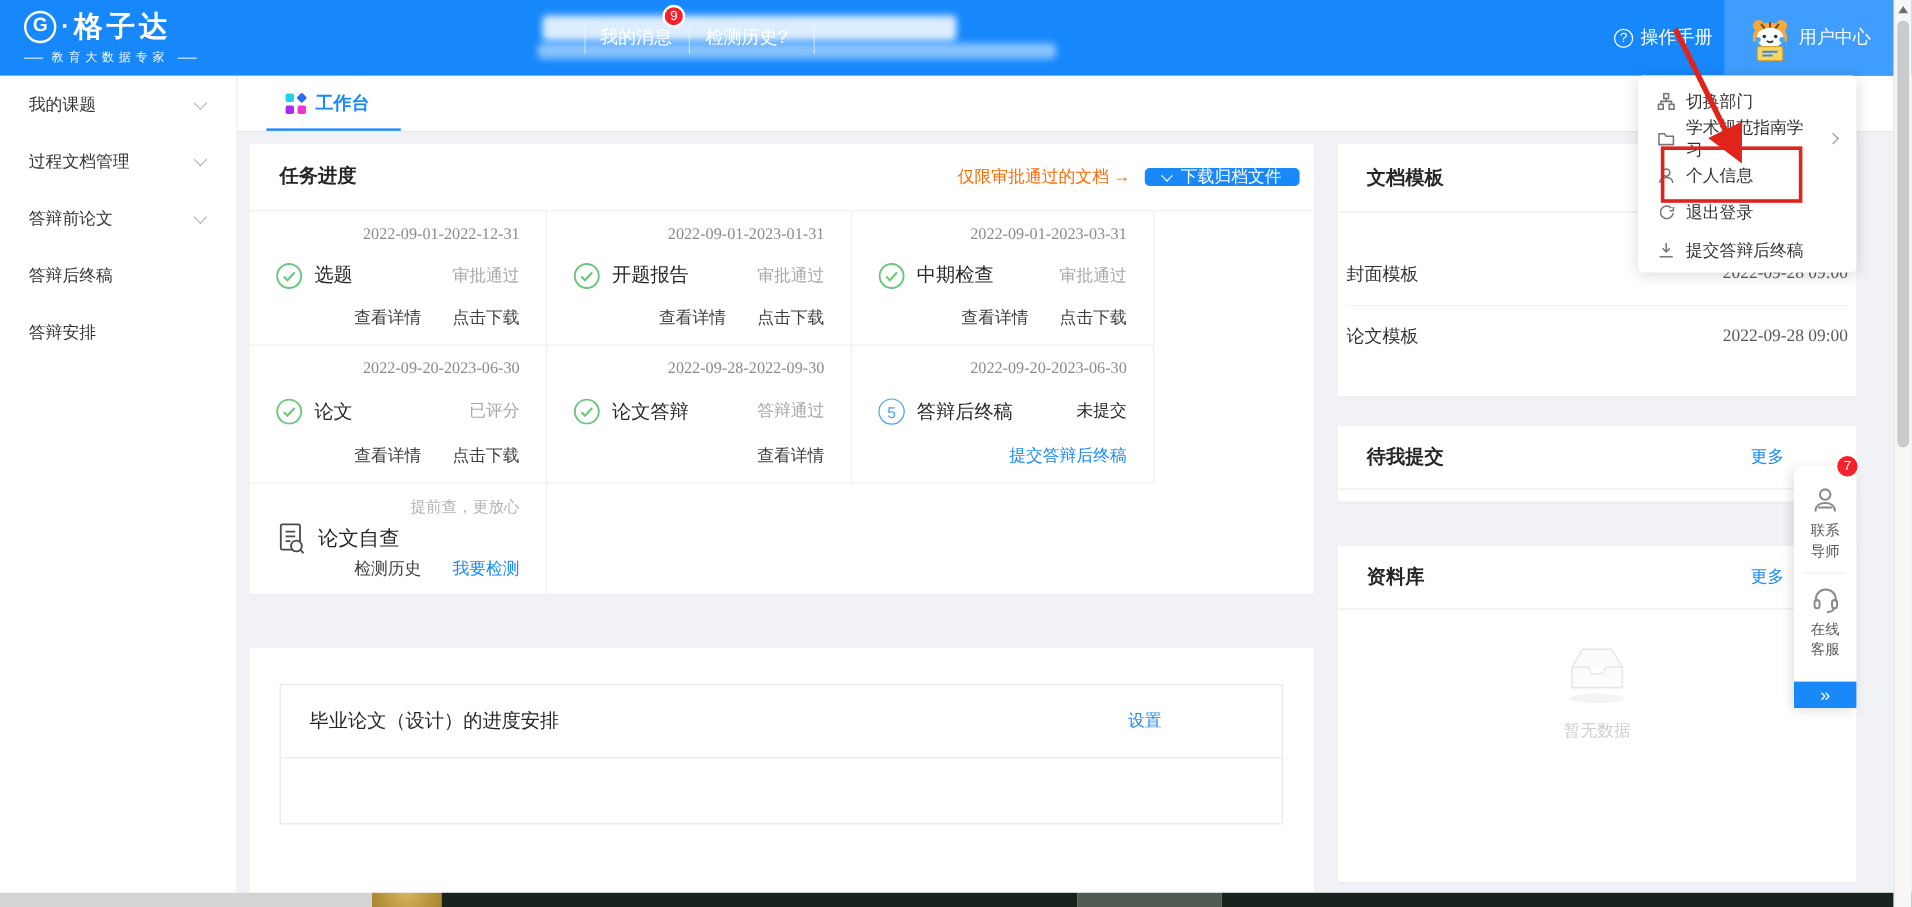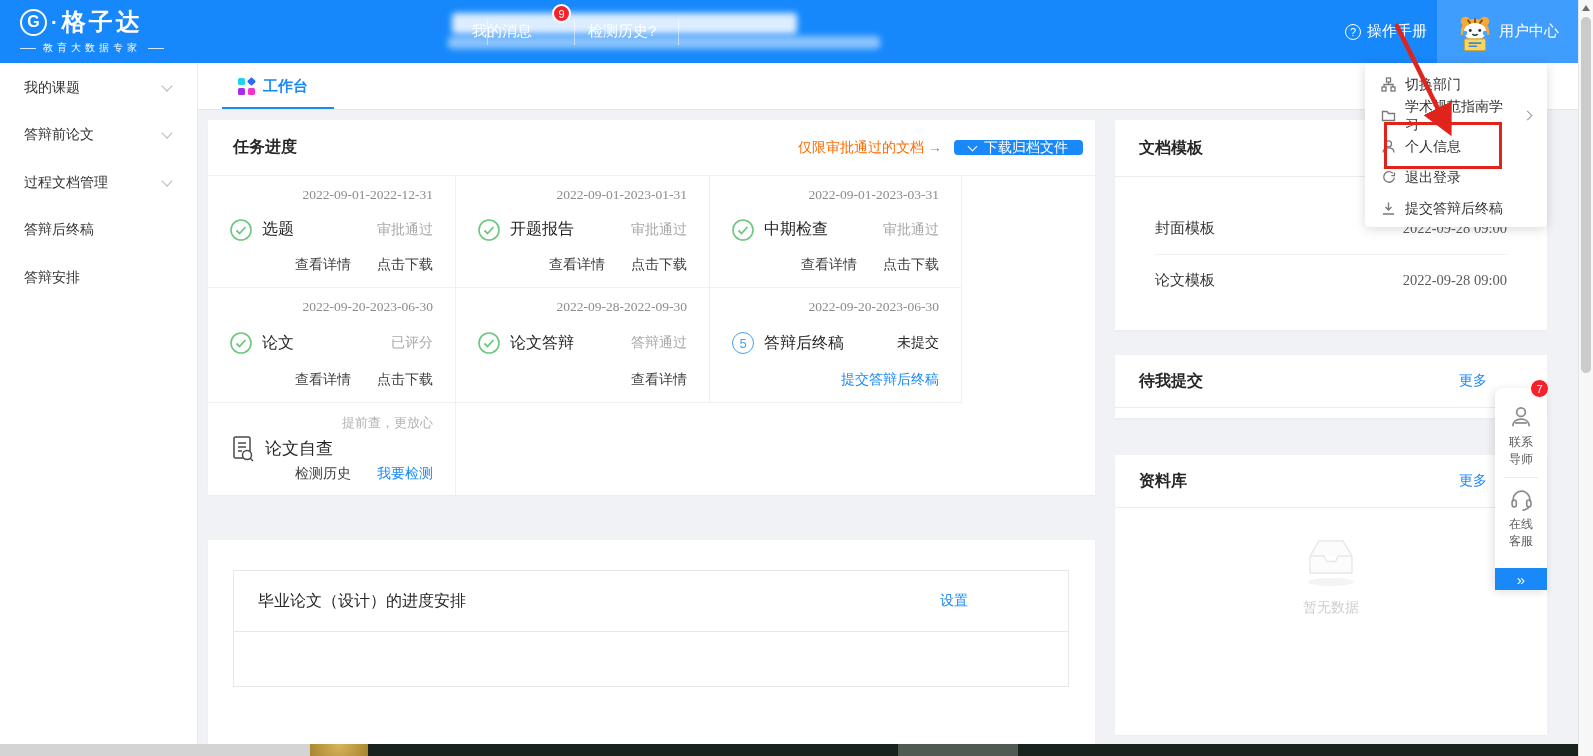--- a/index.html
+++ b/index.html
@@ -81,21 +81,21 @@
   .sched-body{height:54px;line-height:54px;text-align:center;font-size:14px;color:#595959}
 
   #tpl-card{left:1115px;top:120px;width:432px;height:210px}
   #pending-card{left:1115px;top:355px;width:432px;height:63px}
   #library-card{left:1115px;top:455px;width:432px;height:280px}
   .rc-head{height:57px;display:flex;align-items:center;padding:0 60px 0 24px;border-bottom:1px solid #ececec}
   .rc-head.short{height:53px}
   .rc-title{font-size:16px;font-weight:600;color:#262626}
   .rc-more{margin-left:auto;color:#1989fa;font-size:14px}
   .tpl-rows{margin-top:26px}
-  .tpl-row{height:51px;margin:0 40px;display:flex;align-items:center}
+  .tpl-row{height:51px;margin:0 7px;display:flex;align-items:center}
   .tpl-row + .tpl-row{border-top:1px solid #f0f0f0}
   .tpl-name{font-size:15px;color:#333}
   .tpl-date{margin-left:auto;font-family:"Liberation Serif",serif;font-size:14.5px;color:#595959}
   .empty{position:absolute;left:0;top:78px;width:432px;text-align:center}
   .empty-text{margin-top:8px;font-size:14px;color:#cfcfcf}
 
   
   .dropdown{position:absolute;left:1365px;top:63px;width:182px;height:164px;background:#fff;border-radius:4px;
             box-shadow:0 2px 12px rgba(0,0,0,.15);z-index:40;padding-top:6px}
   .dd-item{height:31px;display:flex;align-items:center;padding:0 16px;font-size:14px;color:#333;cursor:pointer;gap:9px}
@@ -140,21 +140,21 @@
         <i class="dash"></i>
         <span>教育大数据专家</span>
         <i class="dash"></i>
       </div>
     </div>
 
     <div class="blur1"></div>
     <div class="blur2"></div>
 
     <i class="hdr-sep" style="left:487px"></i>
-    <div class="hdr-link" style="left:472px">
+    <div class="hdr-link" style="left:500px">
       <span>我的消息</span>
     </div>
     <span class="badge-red">9</span>
     <i class="hdr-sep" style="left:574px"></i>
     <div class="hdr-link" style="left:588px">
       <span>检测历史?</span>
     </div>
     <i class="hdr-sep" style="left:678px"></i>
 
     <div class="hdr-link" style="left:1345px">
@@ -180,25 +180,25 @@
       <span style="font-size:15px">用户中心</span>
     </div>
   </header>
 
   <nav class="sidebar">
     <div class="side-item">
       <span>我的课题</span>
       <i class="chev-down"></i>
     </div>
     <div class="side-item">
+      <span>过程文档管理</span>
+      <i class="chev-down"></i>
+    </div>
+    <div class="side-item">
       <span>答辩前论文</span>
-      <i class="chev-down"></i>
-    </div>
-    <div class="side-item">
-      <span>过程文档管理</span>
       <i class="chev-down"></i>
     </div>
     <div class="side-item">
       <span>答辩后终稿</span>
     </div>
     <div class="side-item">
       <span>答辩安排</span>
     </div>
   </nav>
 

